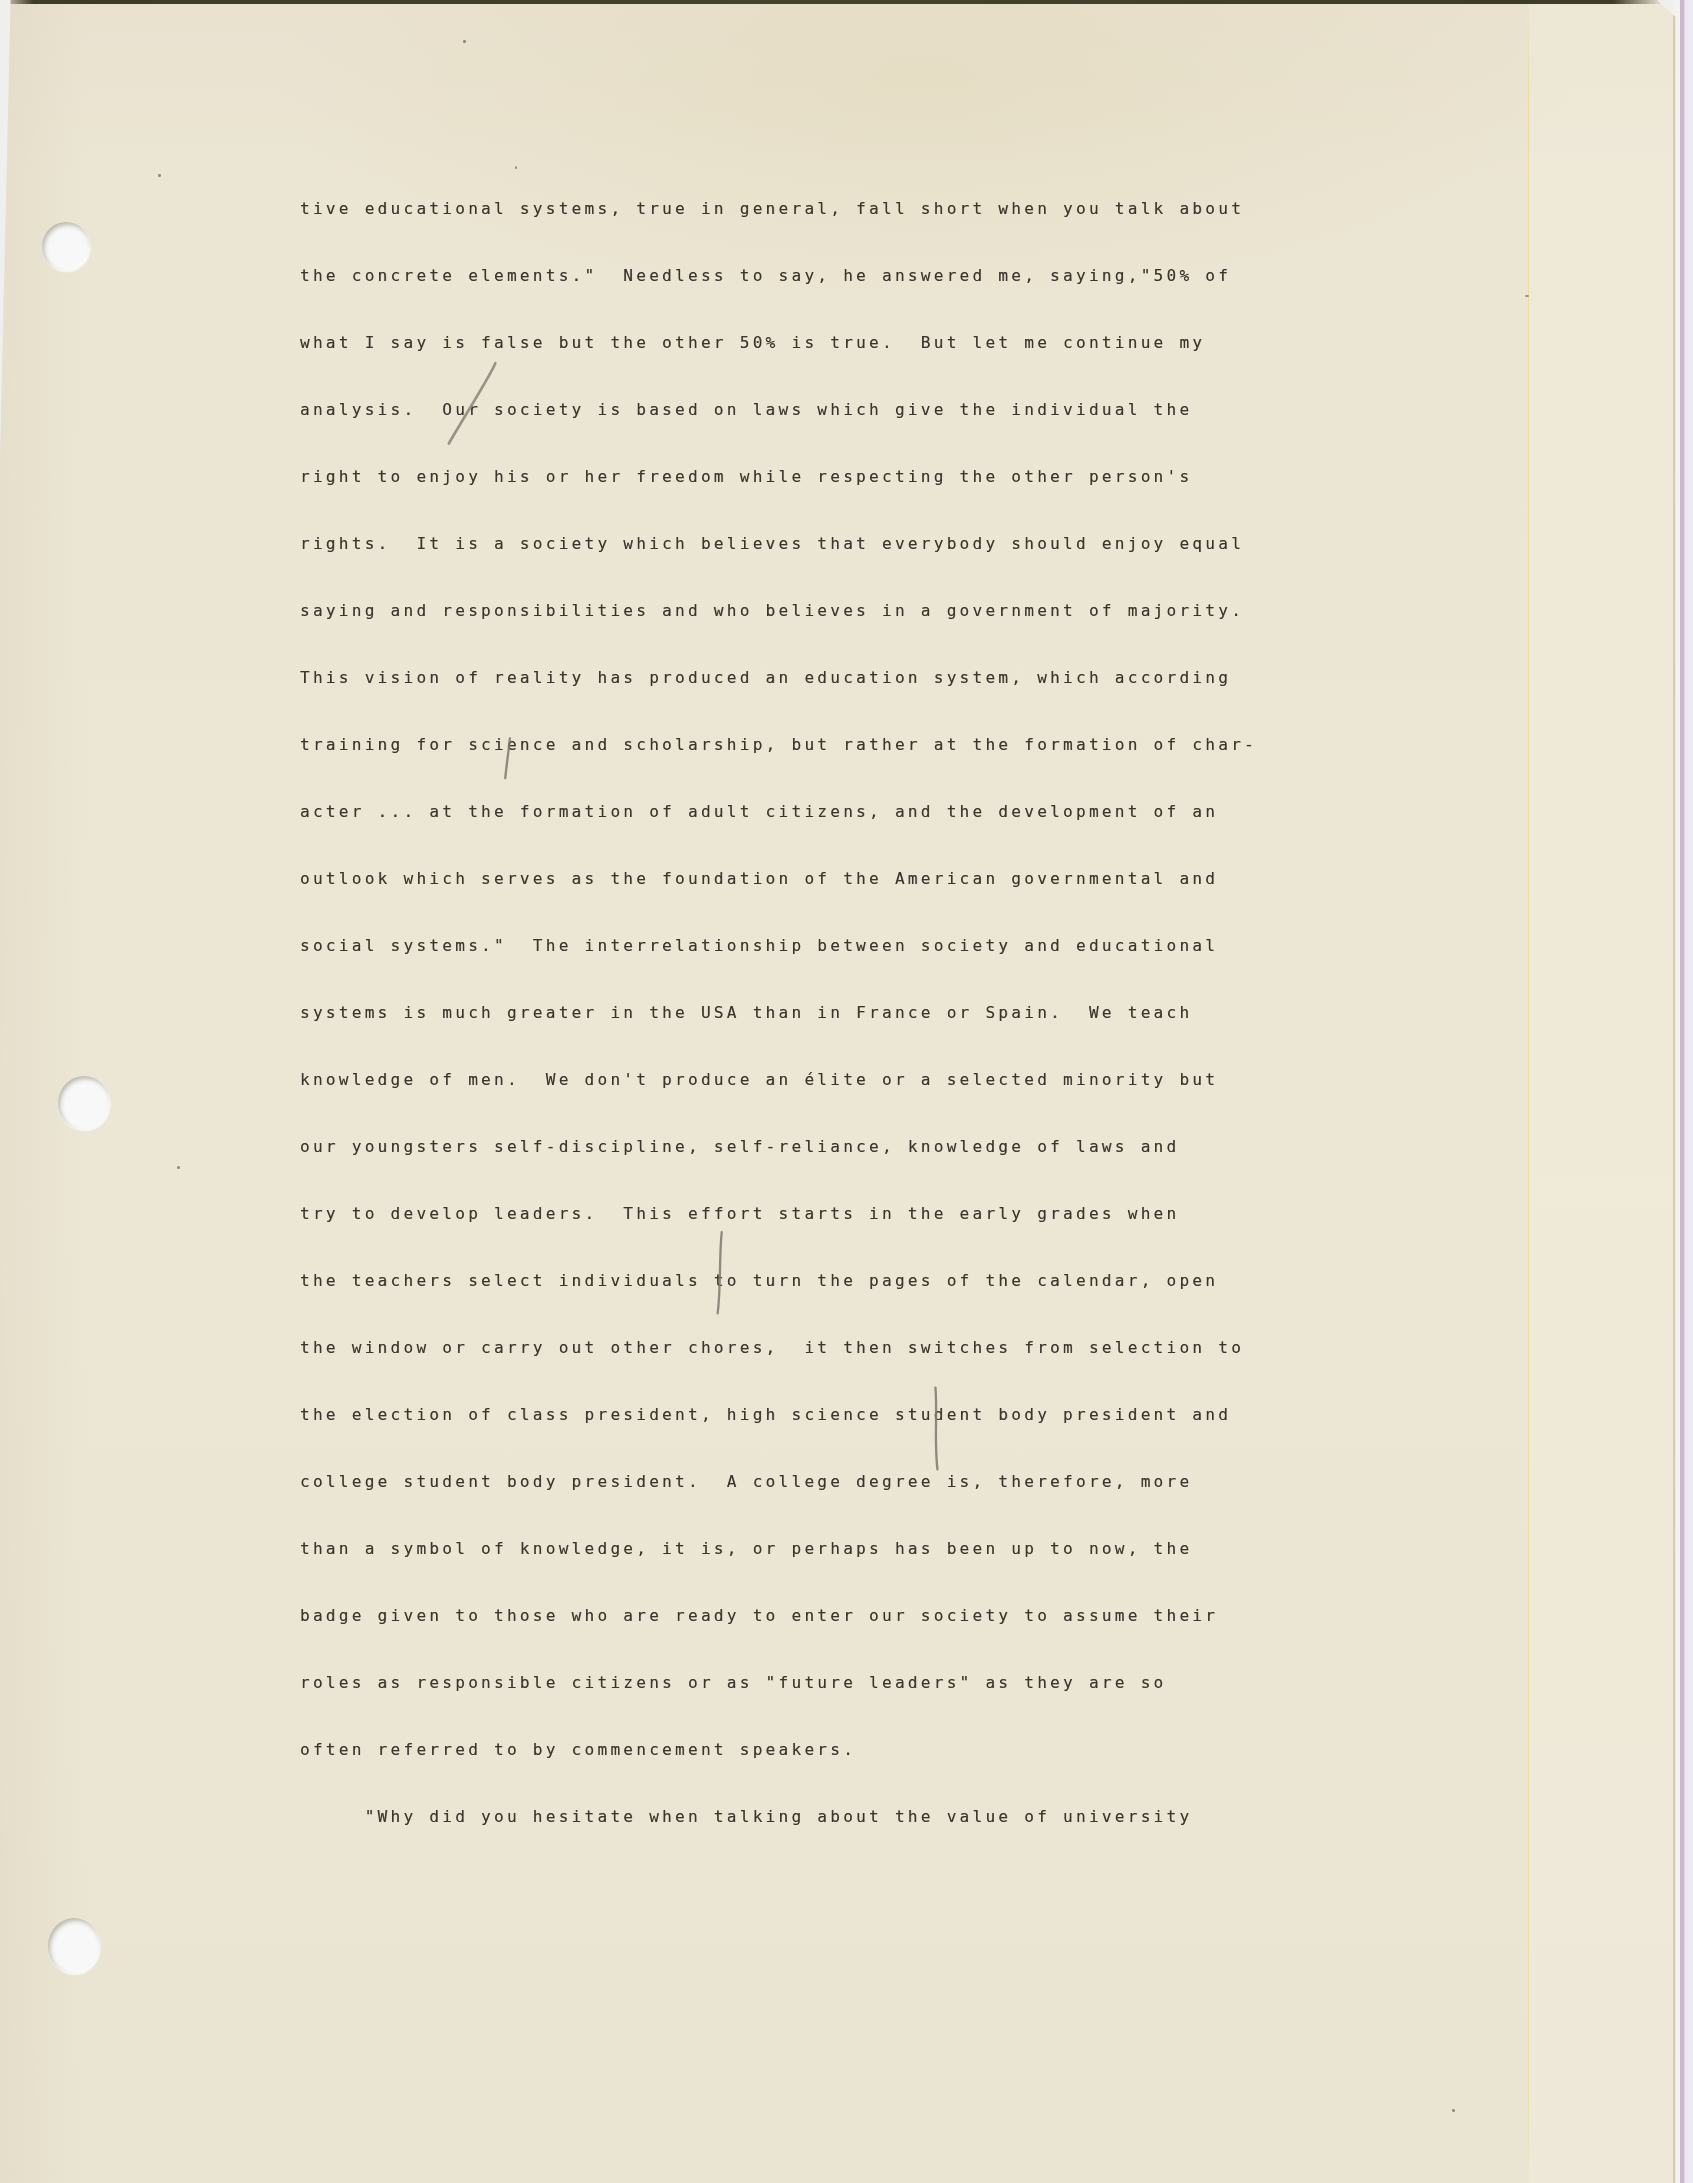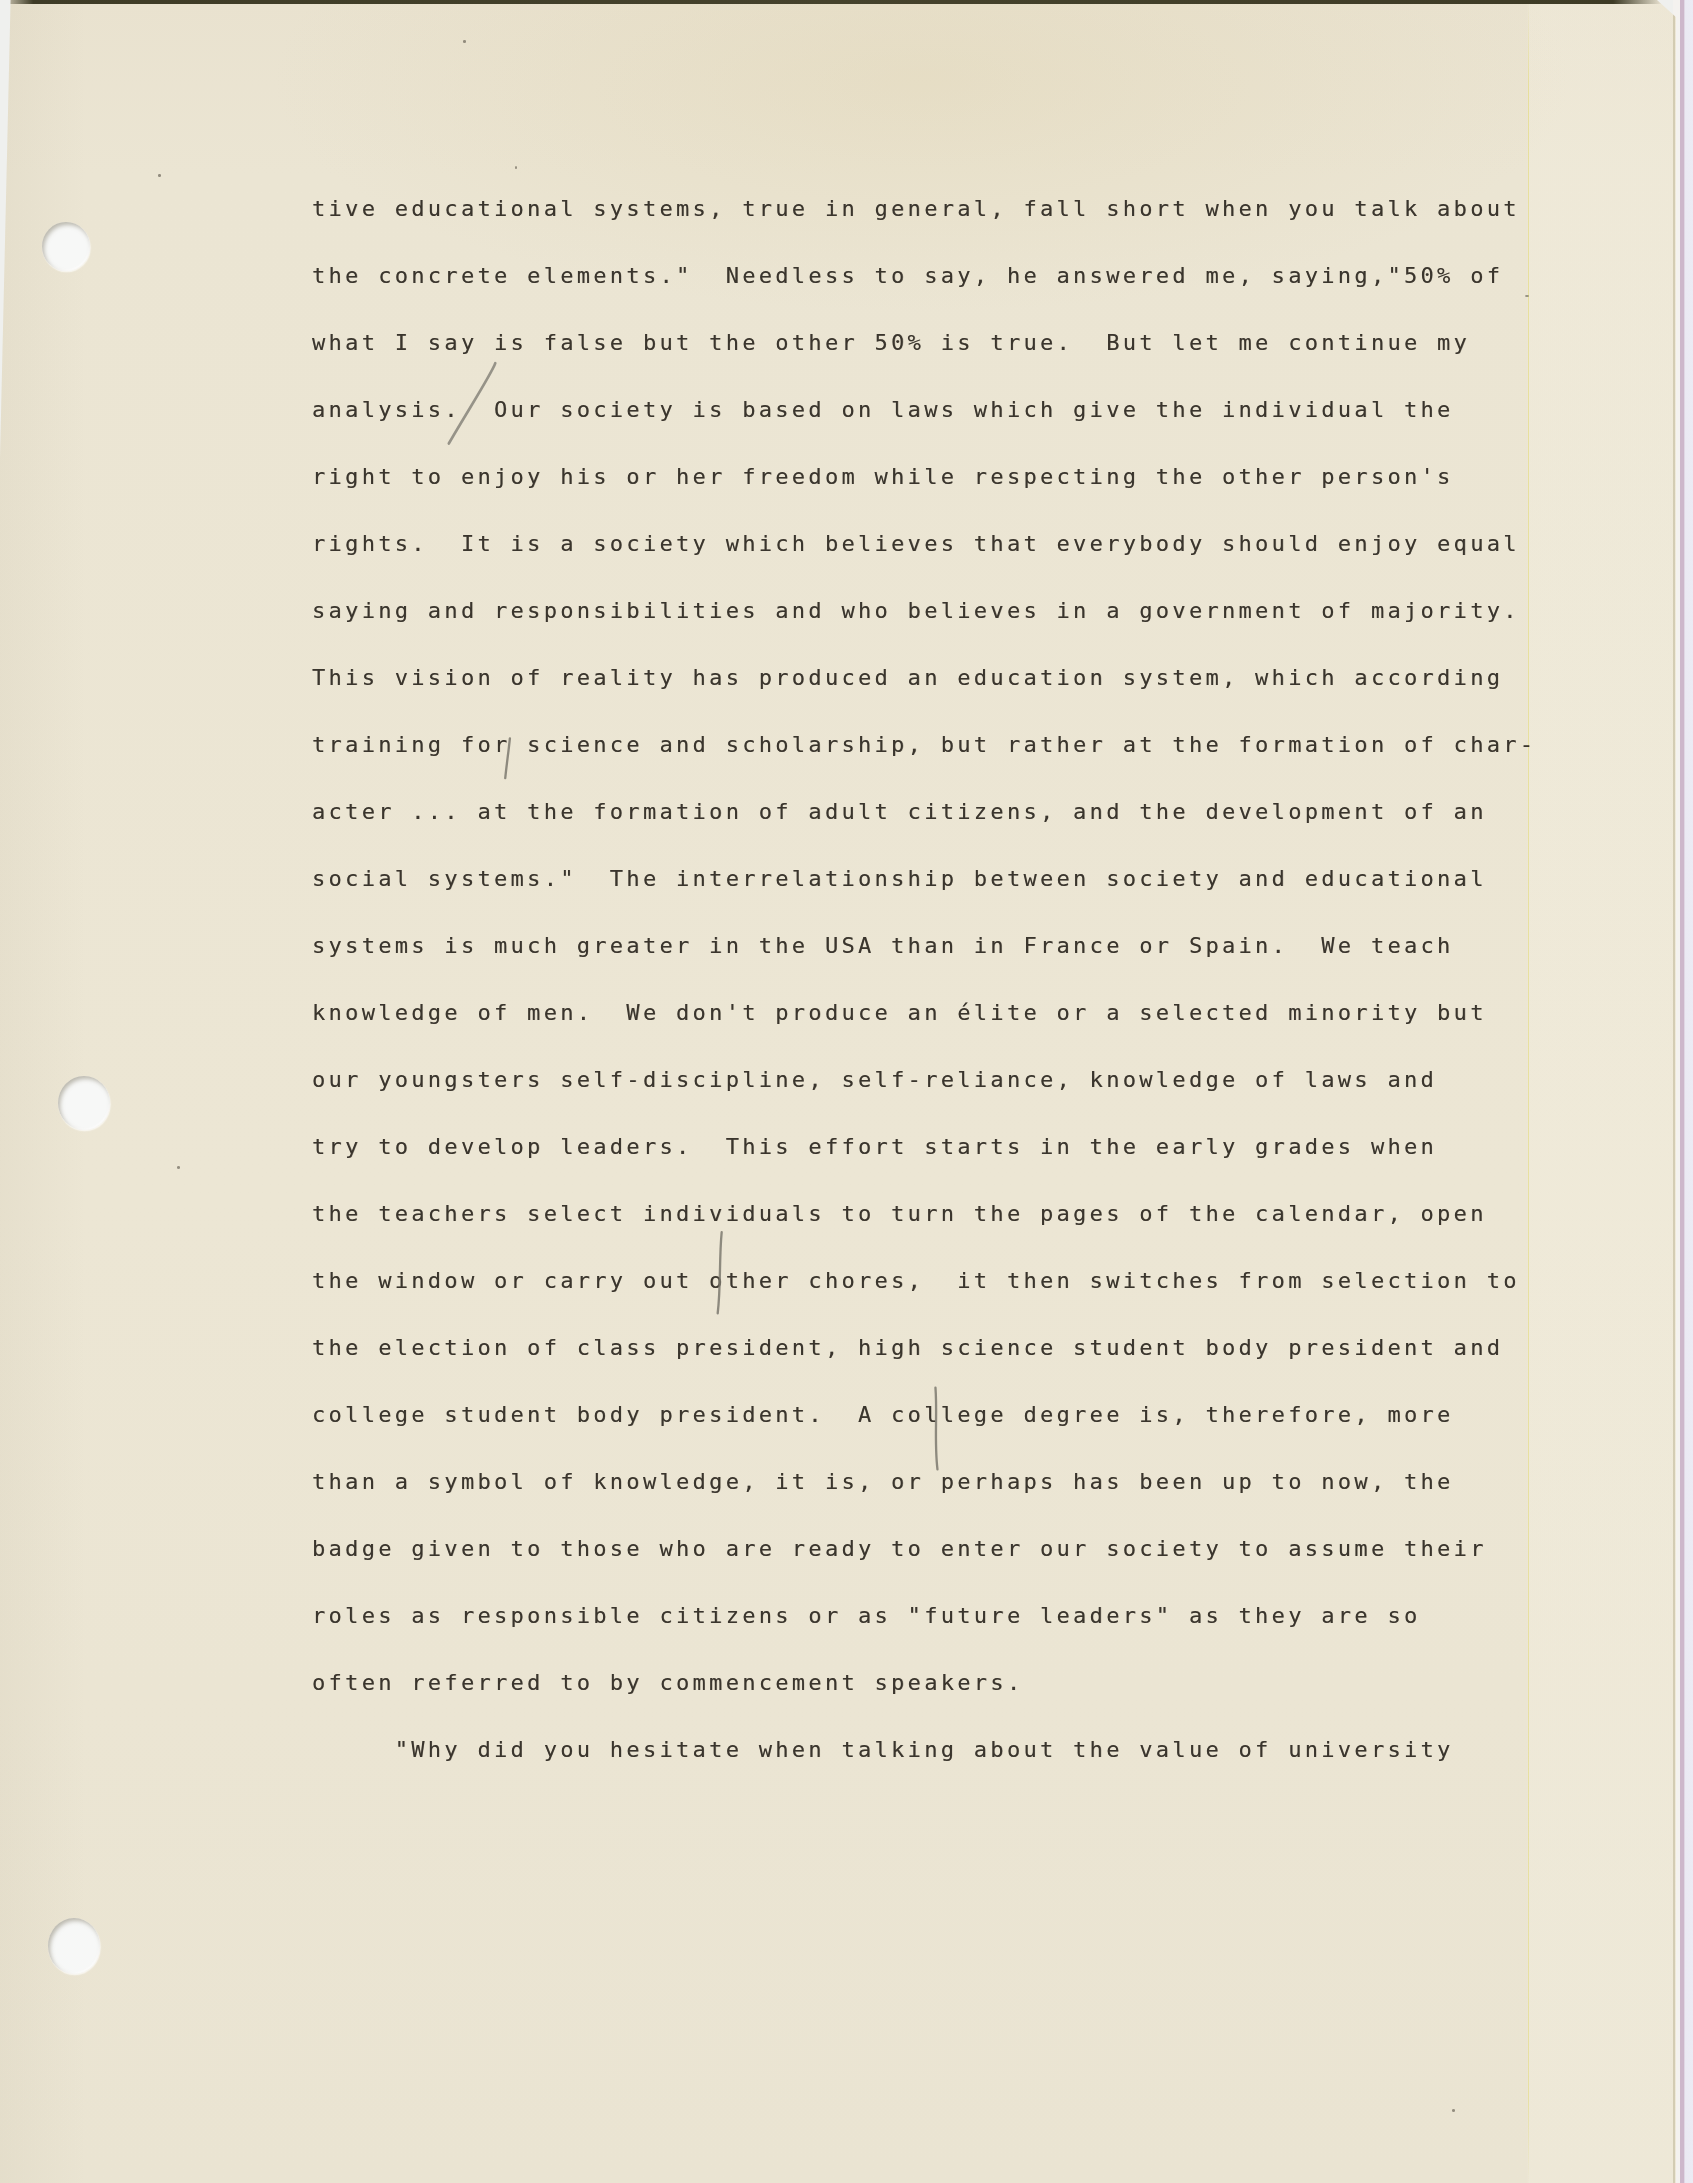--- a/index.html
+++ b/index.html
@@ -41,22 +41,22 @@
   
   .hole{
     position:absolute;border-radius:50%;background:#f7f8f7;
     box-shadow:inset 2px 2.7px 4px rgba(128,121,102,0.5), inset -0.7px -1.3px 2px rgba(255,255,255,0.9), 0.7px 1.3px 1.3px rgba(255,255,255,0.7);
   }
   .hole.h1{left:42px;top:222px;width:48px;height:49px;}
   .hole.h2{left:58px;top:1076px;width:52px;height:54px;}
   .hole.h3{left:48px;top:1918px;width:52px;height:56px;}
   
   .typed{
-    position:absolute;left:312px;top:175px;width:1262px;
-    font-size:22px;letter-spacing:3.3px;color:#3a352d;
+    position:absolute;left:300px;top:175px;width:1262px;
+    font-size:16px;letter-spacing:3.3px;color:#3a352d;
     text-shadow:0.3px 0.3px 0.6px rgba(60,54,44,0.45);
   }
   .typed .line{
     height:67px;line-height:67px;white-space:pre;
   }
   
   .marks{position:absolute;top:0;left:0;width:1693px;height:2183px;pointer-events:none;}
   
   .speck{position:absolute;border-radius:50%;background:#4a453b;opacity:0.55;}
 </style>
@@ -78,20 +78,21 @@
       <div class="line">tive educational systems, true in general, fall short when you talk about</div>
       <div class="line">the concrete elements."  Needless to say, he answered me, saying,"50% of</div>
       <div class="line">what I say is false but the other 50% is true.  But let me continue my</div>
       <div class="line">analysis.  Our society is based on laws which give the individual the</div>
       <div class="line">right to enjoy his or her freedom while respecting the other person's</div>
       <div class="line">rights.  It is a society which believes that everybody should enjoy equal</div>
       <div class="line">saying and responsibilities and who believes in a government of majority.</div>
       <div class="line">This vision of reality has produced an education system, which according</div>
       <div class="line">training for science and scholarship, but rather at the formation of char-</div>
       <div class="line">acter ... at the formation of adult citizens, and the development of an</div>
+      <div class="line">outlook which serves as the foundation of the American governmental and</div>
       <div class="line">social systems."  The interrelationship between society and educational</div>
       <div class="line">systems is much greater in the USA than in France or Spain.  We teach</div>
       <div class="line">knowledge of men.  We don't produce an élite or a selected minority but</div>
       <div class="line">our youngsters self-discipline, self-reliance, knowledge of laws and</div>
       <div class="line">try to develop leaders.  This effort starts in the early grades when</div>
       <div class="line">the teachers select individuals to turn the pages of the calendar, open</div>
       <div class="line">the window or carry out other chores,  it then switches from selection to</div>
       <div class="line">the election of class president, high science student body president and</div>
       <div class="line">college student body president.  A college degree is, therefore, more</div>
       <div class="line">than a symbol of knowledge, it is, or perhaps has been up to now, the</div>

